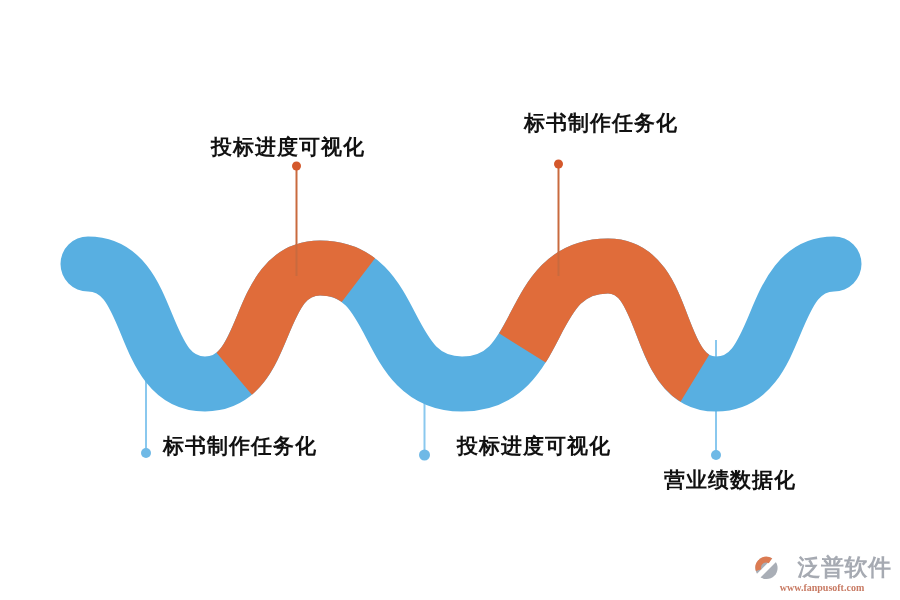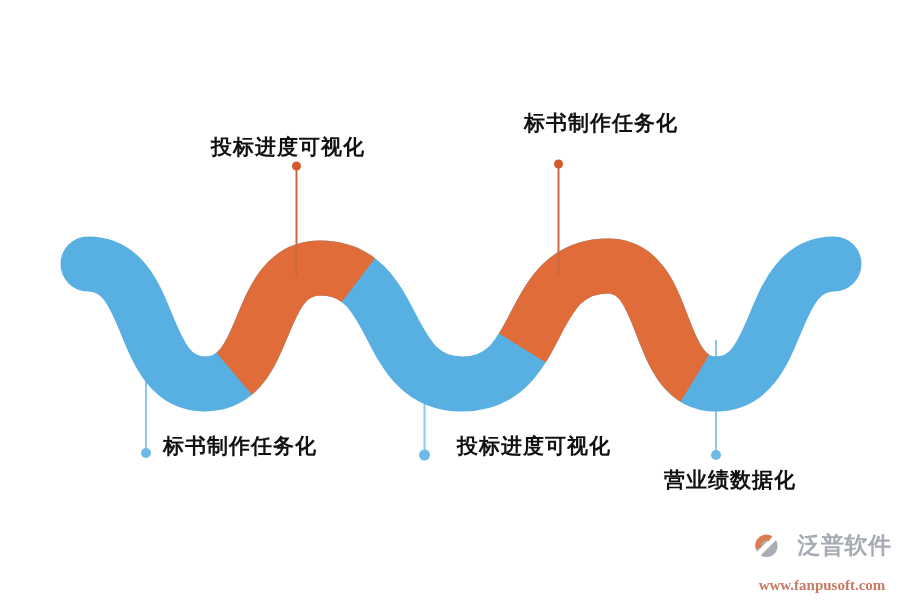--- a/index.html
+++ b/index.html
@@ -23,21 +23,21 @@
     position:absolute;right:8px;bottom:7px;width:140px;
     display:flex;flex-direction:column;align-items:center;user-select:none;
   }
   .brand-row{display:flex;align-items:center;gap:18px;}
   .brand-name{
     font-size:23px;font-weight:700;letter-spacing:0.5px;line-height:1;
     color:var(--c-brandgray,#A6AAB2);
   }
   .brand-url{
     font-family:"Liberation Serif","DejaVu Serif",serif;
-    font-size:15px;font-weight:700;line-height:1.1;margin-top:18px;
+    font-size:10px;font-weight:700;line-height:1.1;margin-top:1px;
     color:var(--c-brandurl,#C87A63);
   }
 </style>
 </head>
 <body>
 
 <div id="stage" style="--c-blue: #58AFE1; --c-orange: #E06C3A; --c-topline: #C96A3E; --c-topdot: #D4582B; --c-bottomline: #8AC8EE; --c-bottomdot: #6FB9E6; --c-text: #111111; --c-brandgray: #A6AAB2; --c-brandorange: #DC7B52; --c-brandurl: #C87A63;">
 
   <svg class="wave-svg" width="900" height="600" viewBox="0 0 900 600">
 

